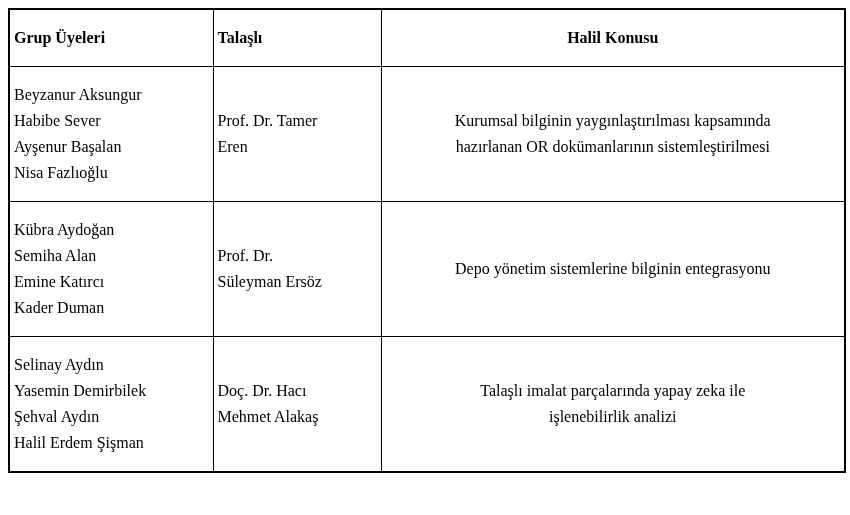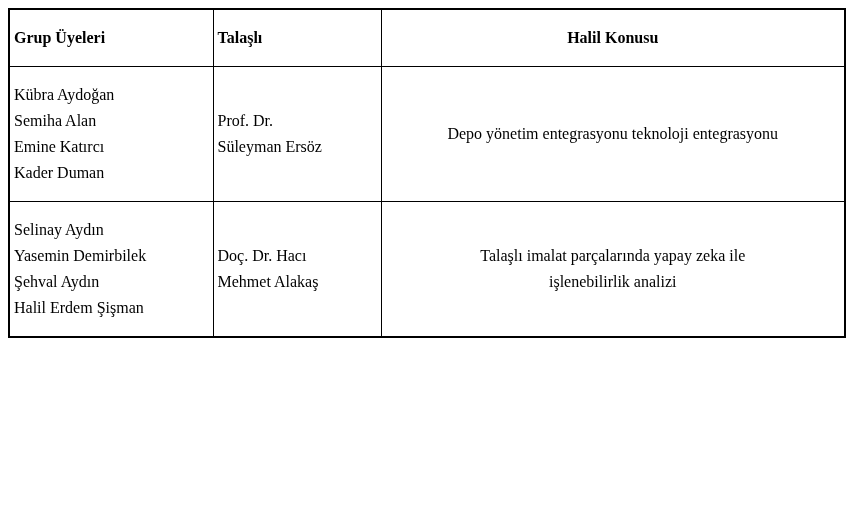--- a/index.html
+++ b/index.html
@@ -62,28 +62,38 @@
       <col class="c3">
     </colgroup>
     <thead>
       <tr>
         <th>Grup Üyeleri</th>
         <th>Talaşlı</th>
         <th class="center">Halil Konusu</th>
       </tr>
     </thead>
     <tbody>
+        <tr class="r0">
+    <td class="members">Beyzanur Aksungur
+Habibe Sever
+Ayşenur Başalan
+Nisa Fazlıoğlu</td>
+    <td class="advisor">Prof. Dr. Tamer
+Eren</td>
+    <td class="project">Kurumsal bilginin yaygınlaştırılması kapsamında
+hazırlanan OR dokümanlarının sistemleştirilmesi</td>
+  </tr>
         <tr class="r1">
     <td class="members">Kübra Aydoğan
 Semiha Alan
 Emine Katırcı
 Kader Duman</td>
     <td class="advisor">Prof. Dr.
 Süleyman Ersöz</td>
-    <td class="project">Depo yönetim entegrasyonu teknoloji entegrasyonu</td>
+    <td class="project">Depo yönetim sistemlerine bilginin entegrasyonu</td>
   </tr>
         <tr class="r2">
     <td class="members">Selinay Aydın
 Yasemin Demirbilek
 Şehval Aydın
 Halil Erdem Şişman</td>
     <td class="advisor">Doç. Dr. Hacı
 Mehmet Alakaş</td>
     <td class="project">Talaşlı imalat parçalarında yapay zeka ile
 işlenebilirlik analizi</td>

